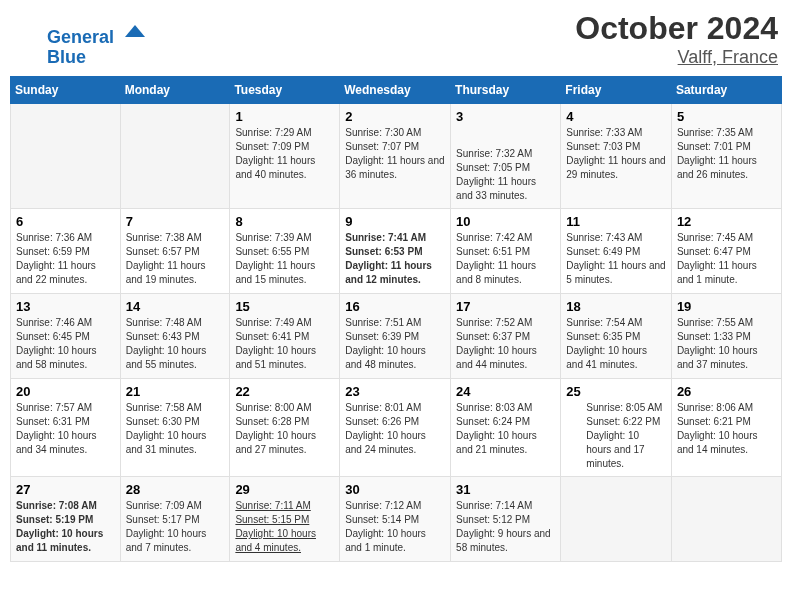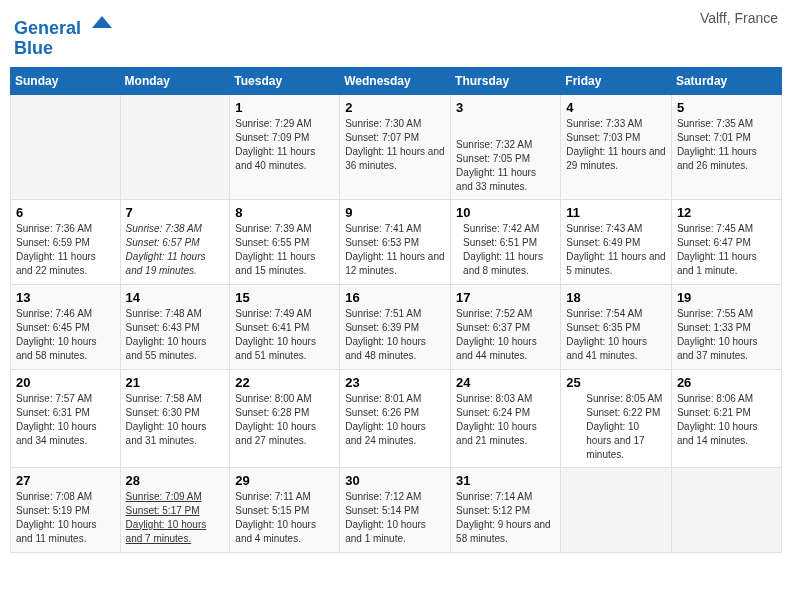--- a/index.html
+++ b/index.html
@@ -6,23 +6,24 @@
     body {
       font-family: Arial, sans-serif;
       background: #fff;
       width: 792px;
       min-height: 612px;
       padding: 10px;
     }
     .header {
       display: flex;
       justify-content: space-between;
-      align-items: flex-start;
+      align-items: flex-end;
       margin-bottom: 8px;
       padding: 0 4px;
+      margin-left: 33px;
     }
     .logo {
       display: flex;
       align-items: center;
     }
     .logo-text {
       font-size: 18px;
       font-weight: bold;
       color: #333;
       line-height: 1.1;
@@ -37,22 +38,23 @@
     }
     .title-block {
       text-align: right;
     }
     .month-title {
       font-size: 32px;
       font-weight: bold;
       color: #333;
     }
     .location {
-      font-size: 14px;
+      font-size: 18px;
       color: #555;
+      text-decoration: underline;
     }
     table {
       width: 100%;
       border-collapse: collapse;
       font-size: 11px;
     }
     thead tr th {
       background-color: #1a6bb5;
       color: #fff;
       padding: 6px 4px;
@@ -101,20 +103,21 @@
       <div class="logo-text">
         <span>General</span>
         <svg class="logo-icon" viewBox="0 0 24 24">
           <polygon points="4,18 14,6 24,18" fill="#1a6bb5"></polygon>
         </svg>
         <br><span style="color:#1a6bb5;">Blue</span>
       </div>
     </div>
   </div>
   <div class="title-block">
+    <div class="month-title">October 2024</div>
     <div class="location">Valff, France</div>
   </div>
 </div>
 
 <table>
   <thead>
     <tr>
     <th>Sunday</th>
         <th>Monday</th>
         <th>Tuesday</th>
@@ -161,39 +164,39 @@
       </tr>
       <tr>
         <td>
           <span class="day-num">6</span>
           <div class="day-info" style="white-space: pre-line;">Sunrise: 7:36 AM
 Sunset: 6:59 PM
 Daylight: 11 hours and 22 minutes.</div>
         </td>
         <td>
           <span class="day-num">7</span>
-          <div class="day-info" style="white-space: pre-line; font-style: italic;">Sunrise: 7:38 AM
+          <div class="day-info" style="white-space: pre-line;">Sunrise: 7:38 AM
 Sunset: 6:57 PM
 Daylight: 11 hours and 19 minutes.</div>
         </td>
         <td>
           <span class="day-num">8</span>
           <div class="day-info" style="white-space: pre-line;">Sunrise: 7:39 AM
 Sunset: 6:55 PM
 Daylight: 11 hours and 15 minutes.</div>
         </td>
         <td>
           <span class="day-num">9</span>
-          <div class="day-info" style="white-space: pre-line;">Sunrise: 7:41 AM
+          <div class="day-info" style="white-space: pre-line; font-weight: bold;">Sunrise: 7:41 AM
 Sunset: 6:53 PM
 Daylight: 11 hours and 12 minutes.</div>
         </td>
         <td>
           <span class="day-num">10</span>
-          <div class="day-info" style="white-space: pre-line; margin-left: 7px;">Sunrise: 7:42 AM
+          <div class="day-info" style="white-space: pre-line;">Sunrise: 7:42 AM
 Sunset: 6:51 PM
 Daylight: 11 hours and 8 minutes.</div>
         </td>
         <td>
           <span class="day-num">11</span>
           <div class="day-info" style="white-space: pre-line;">Sunrise: 7:43 AM
 Sunset: 6:49 PM
 Daylight: 11 hours and 5 minutes.</div>
         </td>
         <td>
@@ -287,33 +290,33 @@
         <td>
           <span class="day-num">26</span>
           <div class="day-info" style="white-space: pre-line;">Sunrise: 8:06 AM
 Sunset: 6:21 PM
 Daylight: 10 hours and 14 minutes.</div>
         </td>
       </tr>
       <tr>
         <td>
           <span class="day-num">27</span>
-          <div class="day-info" style="white-space: pre-line;">Sunrise: 7:08 AM
+          <div class="day-info" style="white-space: pre-line; font-weight: bold;">Sunrise: 7:08 AM
 Sunset: 5:19 PM
 Daylight: 10 hours and 11 minutes.</div>
         </td>
         <td>
           <span class="day-num">28</span>
-          <div class="day-info" style="white-space: pre-line; text-decoration: underline;">Sunrise: 7:09 AM
+          <div class="day-info" style="white-space: pre-line;">Sunrise: 7:09 AM
 Sunset: 5:17 PM
 Daylight: 10 hours and 7 minutes.</div>
         </td>
         <td>
           <span class="day-num">29</span>
-          <div class="day-info" style="white-space: pre-line;">Sunrise: 7:11 AM
+          <div class="day-info" style="white-space: pre-line; text-decoration: underline;">Sunrise: 7:11 AM
 Sunset: 5:15 PM
 Daylight: 10 hours and 4 minutes.</div>
         </td>
         <td>
           <span class="day-num">30</span>
           <div class="day-info" style="white-space: pre-line;">Sunrise: 7:12 AM
 Sunset: 5:14 PM
 Daylight: 10 hours and 1 minute.</div>
         </td>
         <td>

